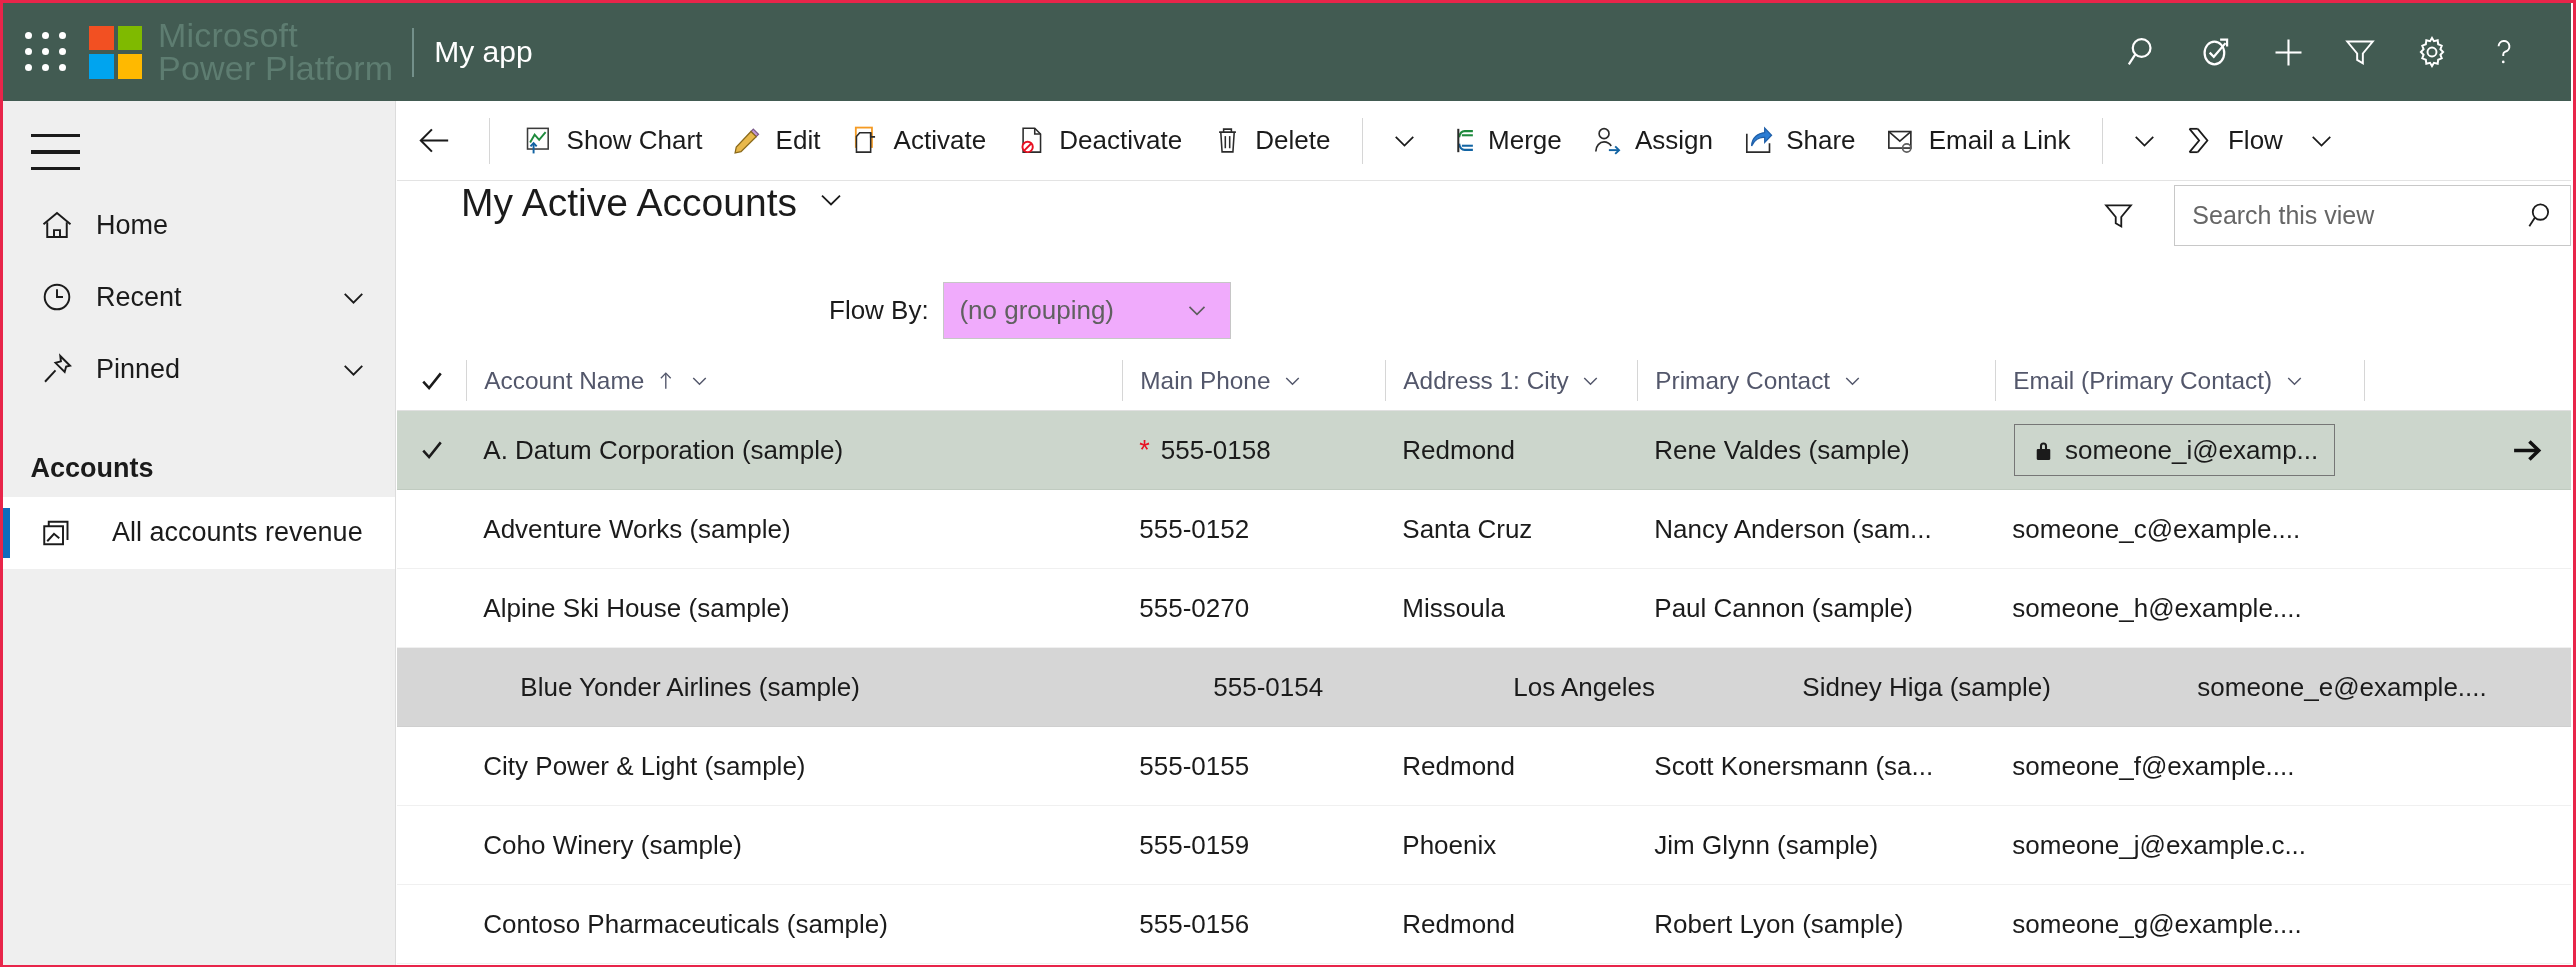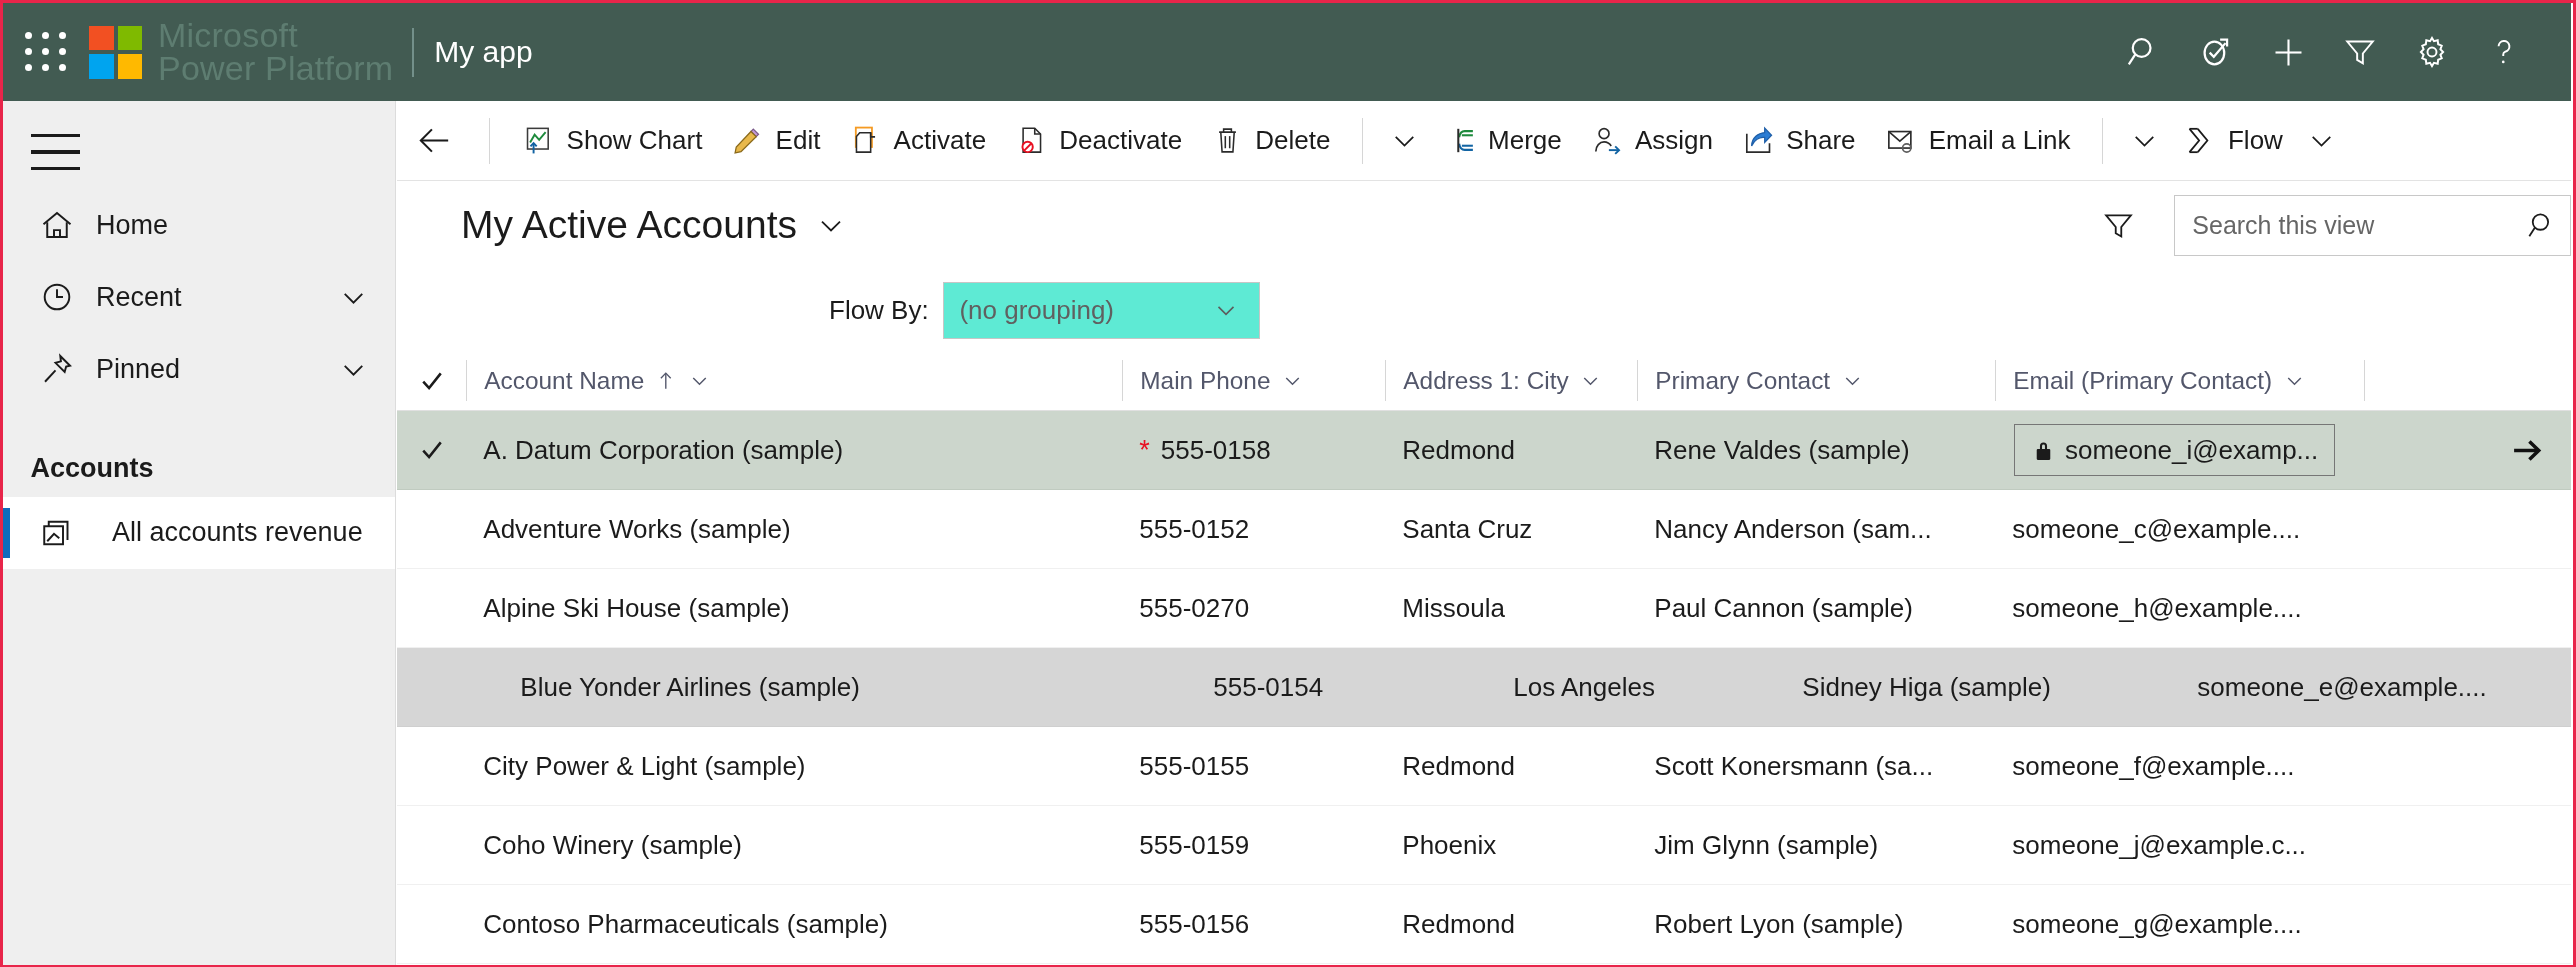--- a/index.html
+++ b/index.html
@@ -123,21 +123,21 @@
   .cmd-btn {
     display:flex; align-items:center; height: 100%;
     padding: 0 14px; cursor: pointer; flex: none;
   }
   .cmd-ico { display:flex; align-items:center; justify-content:center; width: 35px; flex: none;}
   .cmd-label { font-size: 26px; color: #1b1b1b; margin-left: 10.2px; white-space: nowrap; }
   .cmd-chev { width: 49px; height:100%; display:flex; align-items:center; justify-content:center; cursor:pointer; flex:none; }
 
   
   #viewhdr {
-    height: 88px; display:flex; align-items:center; padding-left: 64px;
+    height: 88px; display:flex; align-items:flex-start; padding-left: 64px;
   }
   #view-title { font-size: 39px; color: #1b1b1b; font-weight: 400; white-space: nowrap; }
   .view-title-chev { margin-left: 15.7px; display:flex; align-items:center; cursor:pointer; }
   #viewhdr-right { margin-left:auto; display:flex; align-items:center; padding-right: 0px; }
   .filter-btn { width: 68px; height: 68px; display:flex; align-items:center; justify-content:center; cursor:pointer; }
   #searchbox {
     width: 397px; height: 61px; border: 0.8px solid #c8c8c8;
     display:flex; align-items:center; margin-left: 22px; background:#fff;
   }
   #search-input {
@@ -145,21 +145,21 @@
     font-family: "Liberation Sans", sans-serif;
     font-size: 25px; color: #1b1b1b; padding-left: 17.3px; background: transparent;
   }
   #search-input::placeholder { color: #666666; }
   .search-ico { width: 55px; display:flex; align-items:center; justify-content:center; }
 
   
   #groupbar { height: 82px; display:flex; align-items:center; padding-left: 432px; }
   #groupby-label { font-size: 26px; color: #1b1b1b; margin-right: 14px; }
   #groupby-select {
-    width: 317px; height: 57px; border: 0.8px solid #c6c6c6; background:#5eead4;
+    width: 288px; height: 57px; border: 0.8px solid #c6c6c6; background:#f0abfc;
     display:flex; align-items:center; cursor:pointer;text-align:right;
   }
   #groupby-value { font-size: 26px; color: #606060; margin-left: 15.7px; white-space: nowrap; }
   .gb-chev { margin-left:auto; margin-right: 17.3px; display:flex; align-items:center; }
 
   
   #grid { font-size: 0; }
   #grid-head {
     display: flex; align-items: center; height: 60px;
     border-bottom: 0.8px solid #e0e0e0;

